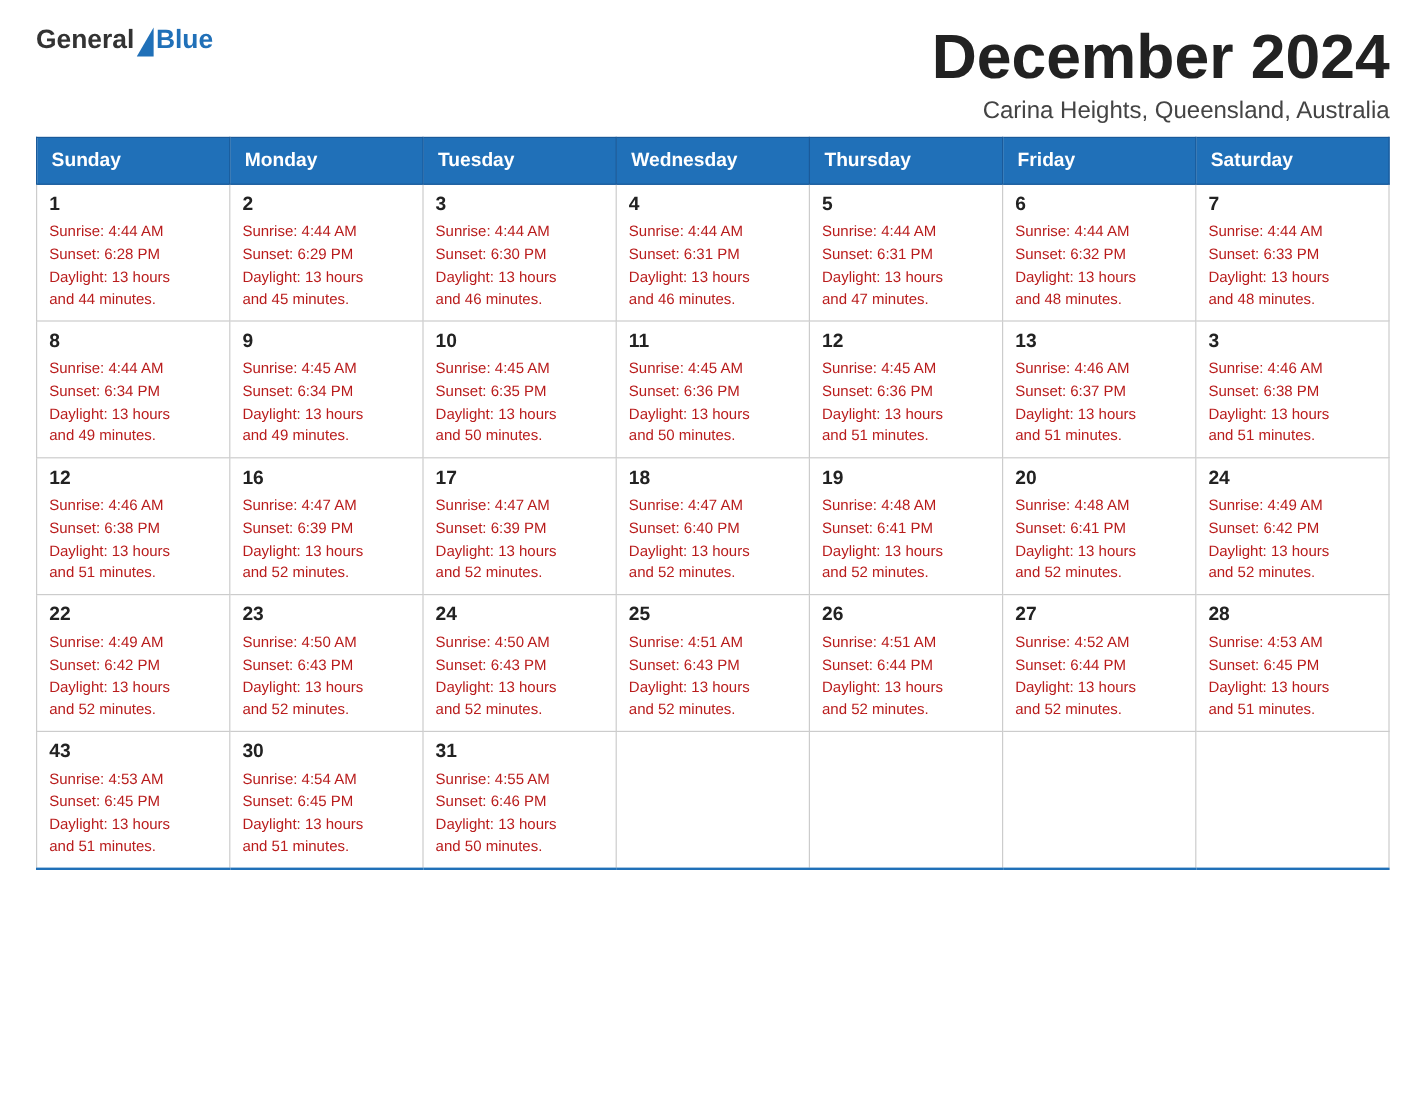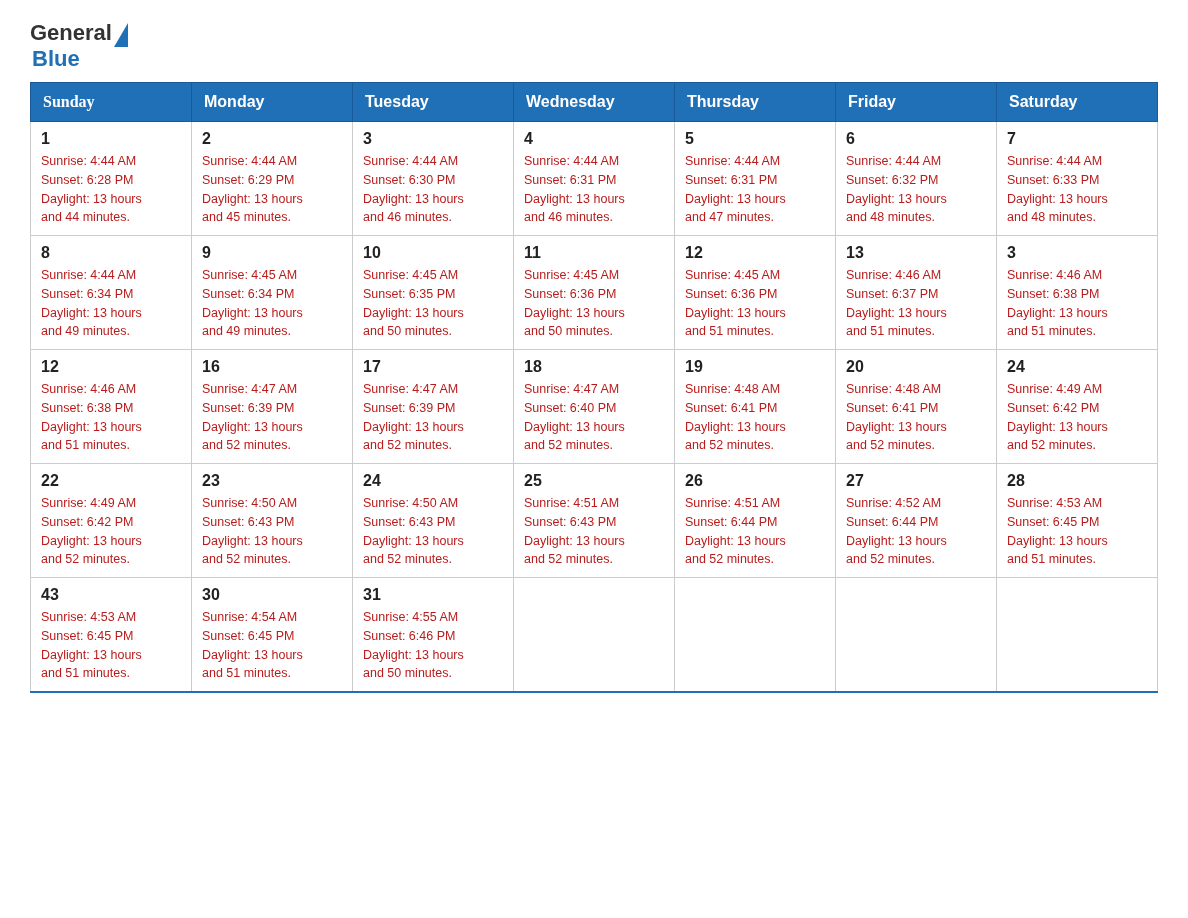--- a/index.html
+++ b/index.html
@@ -83,45 +83,48 @@
     .day-info {
       font-size: 12.5px;
       line-height: 1.5;
       color: #b91c1c;
     }
     .calendar tr:last-child td {
       border-bottom: 2px solid #2070b8;
     }
     .calendar thead tr th:first-child {
       border-top-left-radius: 0;
-      font-family: Liberation Serif, serif;
     }
     .empty-cell {
       background: #fff;
     }
     .logo-wrapper {
       display: flex;
-      flex-direction: column;
+      flex-direction: row;
       align-items: flex-start;
     }
     .logo-row {
       display: flex;
       align-items: center;
     }
   </style>
 </head>
 <body>
 
 <div class="header">
   <div class="logo-wrapper">
     <div class="logo-row">
       <span class="logo-text-general">General</span>
       <div class="logo-triangle"></div>
     </div>
     <span class="logo-text-blue" style="margin-left:2px;text-align:right;">Blue</span>
+  </div>
+  <div class="title-block">
+    <div class="month-title">December 2024</div>
+    <div class="location-title">Carina Heights, Queensland, Australia</div>
   </div>
 </div>
 
 <table class="calendar">
   <thead>
     <tr>
       <th>Sunday</th>
       <th>Monday</th>
       <th>Tuesday</th>
       <th>Wednesday</th>

